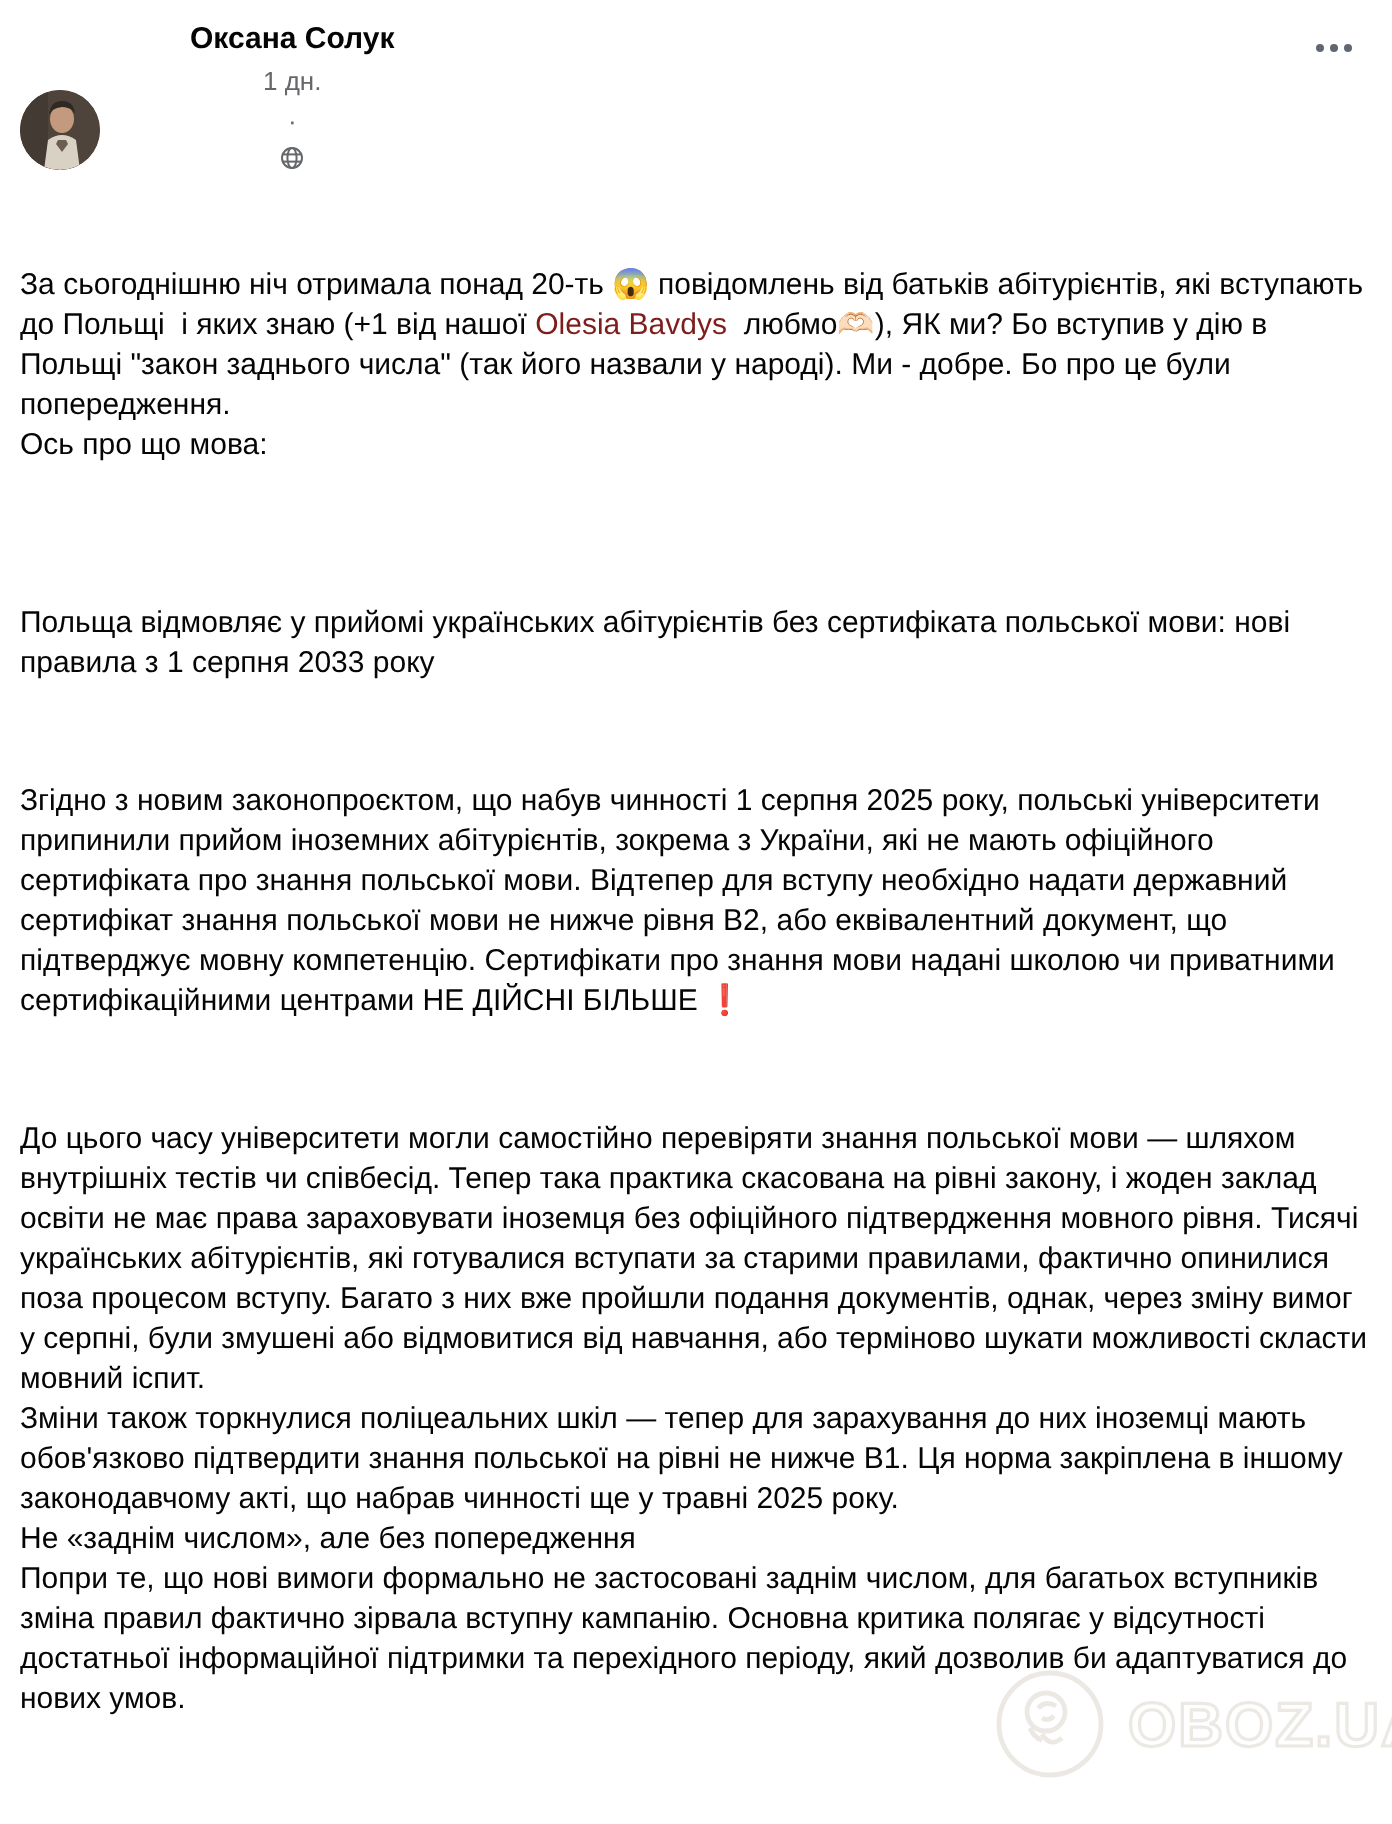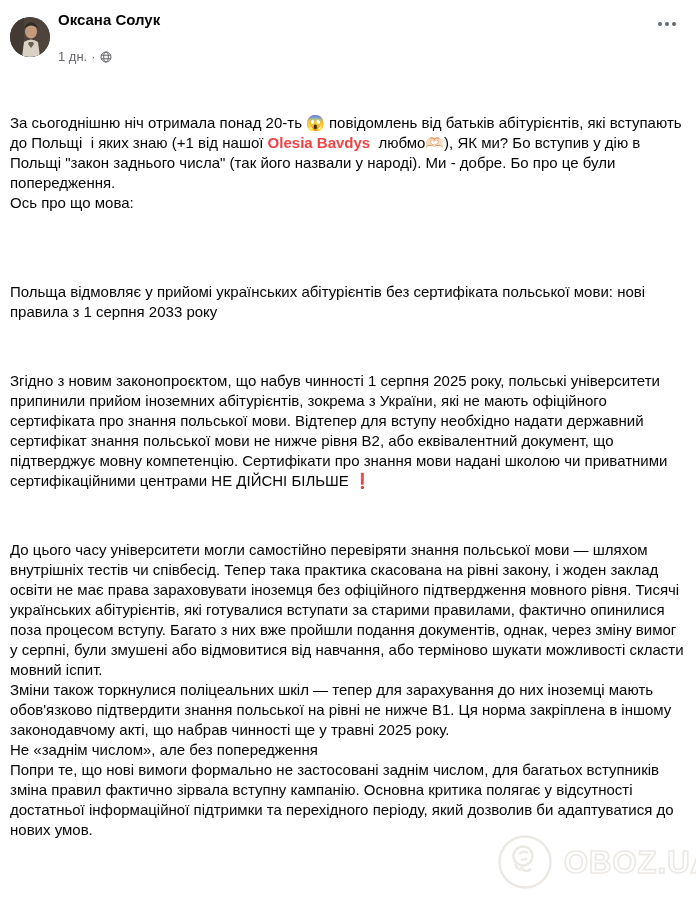--- a/index.html
+++ b/index.html
@@ -1,33 +1,33 @@
 <!DOCTYPE html>
 <html><head>
 <meta charset="utf-8">
 <style>
   html,body{margin:0;padding:0;background:#fff;}
   .page{
     position:relative;width:696px;height:912px;background:#ffffff;
     font-family:"Liberation Sans",sans-serif;color:#050505;overflow:hidden;
   }
   
-  .header{display:flex;align-items:center;padding:8px 16px 2px 10px;}
+  .header{display:flex;align-items:flex-end;padding:8px 16px 2px 10px;gap:37px;}
   .avatar{width:40px;height:40px;border-radius:50%;overflow:hidden;flex:none;cursor:pointer;background:#55493f;}
   .hmeta{margin-left:8px;padding-top:2px;}
   .author{font-size:15px;font-weight:700;line-height:19px;color:#050505;cursor:pointer;}
-  .subline{display:flex;align-items:center;gap:4px;font-size:13px;color:#65676b;line-height:16px;margin-top:20px;}
+  .subline{display:flex;align-items:center;gap:4px;font-size:13px;color:#65676b;line-height:16px;margin-top:4px;flex-direction:column;}
   .subdot{font-size:13px;color:#65676b;}
   .globe{width:12px;height:12px;display:inline-block;}
   .menu-btn{position:absolute;top:12px;right:12px;display:flex;gap:3px;padding:10px 8px;cursor:pointer;border:none;background:none;align-items:center;}
   .menu-btn i{width:4px;height:4px;border-radius:50%;background:#606770;display:block;}
   
   .body{padding:6px 10px 0 10px;font-size:15px;line-height:20px;white-space:pre-wrap;overflow-wrap:break-word;}
   .para{margin:0 0 9px 0;}
-  .mention{color:#ef4444;font-weight:700;cursor:pointer;text-decoration:none;}
+  .mention{color:#7f1d1d;font-weight:400;cursor:pointer;text-decoration:none;}
   
   .watermark{position:absolute;left:497px;top:834px;display:flex;align-items:center;gap:11px;pointer-events:none;}
   .wm-text{
     font-size:31px;font-weight:700;letter-spacing:1px;line-height:1;
     color:transparent;-webkit-text-stroke:1.6px #ece9e5;
   }
 </style>
 </head>
 <body>
 

